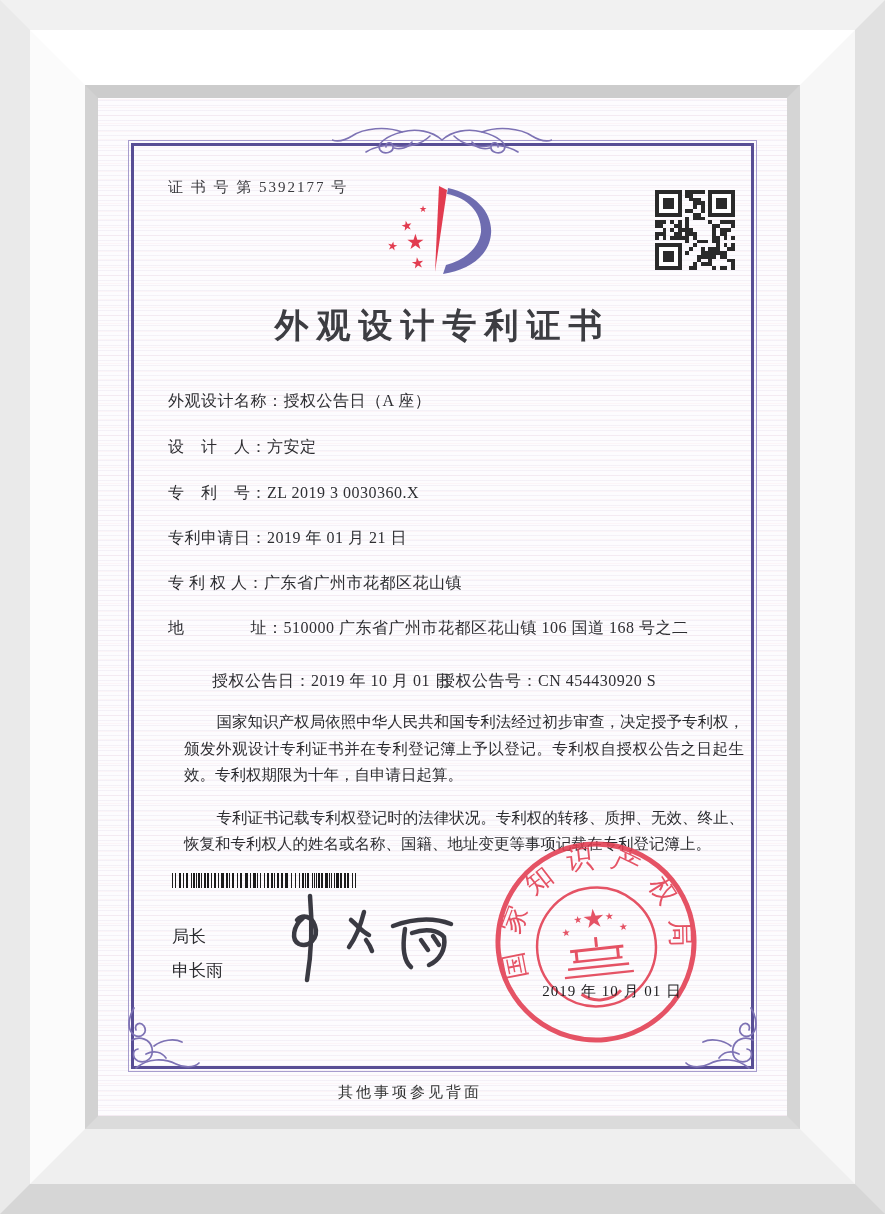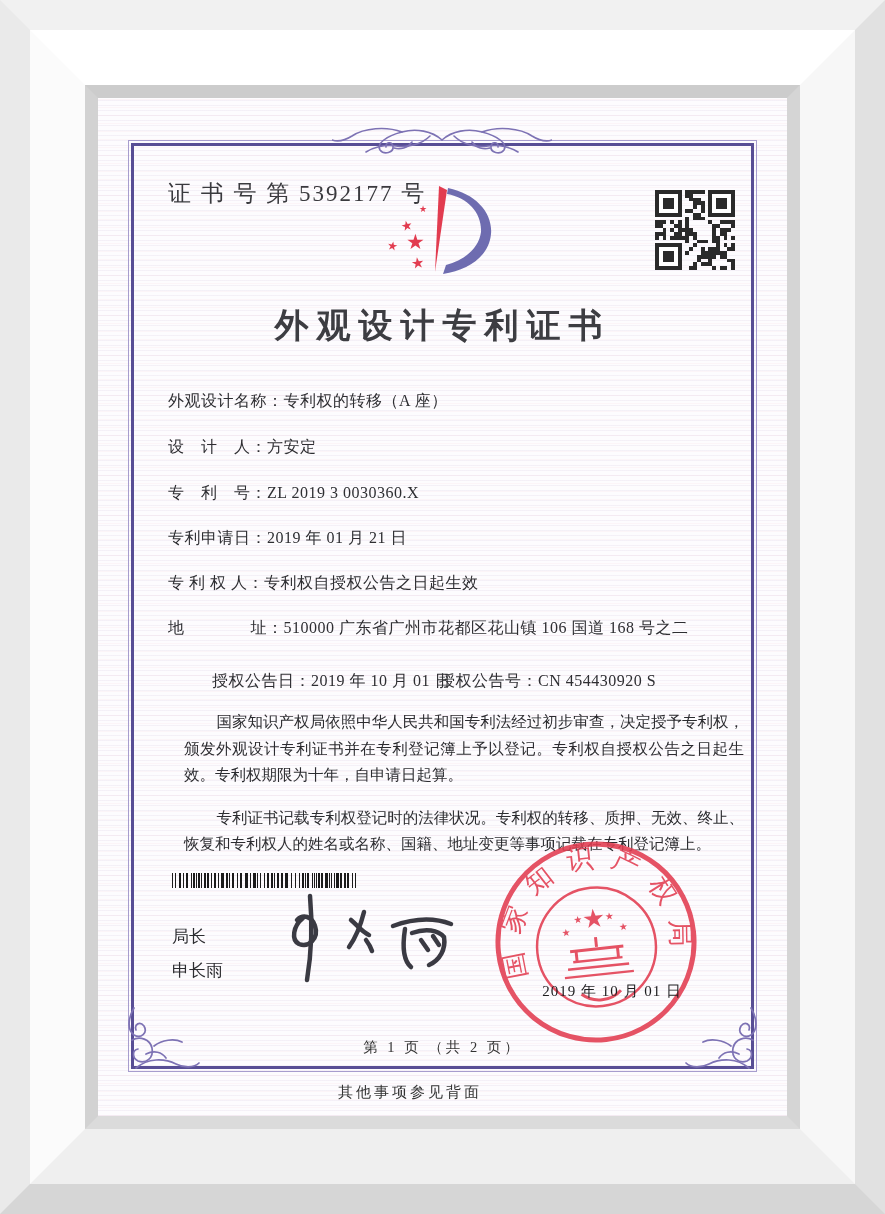--- a/index.html
+++ b/index.html
@@ -22,21 +22,21 @@
   
   .borderbox{
     position:absolute;left:30px;top:42px;width:629px;height:932px;
     border:1px solid #a79dce;box-sizing:border-box;
   }
   .borderbox::after{
     content:"";position:absolute;inset:2px;border:3px solid #584e95;
   }
   .orn{position:absolute;pointer-events:none;}
   
-  .certno{position:absolute;left:70px;top:80px;font-size:23px;letter-spacing:2px;color:#3a3a3e;}
+  .certno{position:absolute;left:70px;top:80px;font-size:15px;letter-spacing:2px;color:#3a3a3e;}
   .logo{position:absolute;left:287px;top:84px;width:122px;height:100px;}
   .qr{position:absolute;left:557px;top:92px;width:80px;height:80px;}
   .title{
     position:absolute;left:0;top:205px;width:689px;text-align:center;
     font-size:34px;font-weight:600;letter-spacing:8px;color:#3d3d42;
   }
   .fields{position:absolute;left:70px;top:293px;width:580px;font-size:16px;color:#2e2e32;}
   .frow{position:absolute;left:0;white-space:nowrap;letter-spacing:0.5px;}
   .frow .lab{color:#2e2e32;}
   .f-r1{top:0;} .f-r2{top:46px;} .f-r3{top:92px;} .f-r4{top:137px;}
@@ -255,25 +255,25 @@
               <rect x="16" y="2" width="3" height="3" fill="#2a2a2a"></rect>
               <rect x="0" y="14" width="7" height="7" fill="#2a2a2a"></rect>
               <rect x="1" y="15" width="5" height="5" fill="#ffffff"></rect>
               <rect x="2" y="16" width="3" height="3" fill="#2a2a2a"></rect>
             </svg>
      </div>
 
      <div class="title">外观设计专利证书</div>
 
      <div class="fields">
-       <div class="frow f-r1"><span class="lab">外观设计名称：</span><span>专利权的转移（A 座）</span></div>
+       <div class="frow f-r1"><span class="lab">外观设计名称：</span><span>授权公告日（A 座）</span></div>
        <div class="frow f-r2"><span class="lab">设　计　人：</span><span>方安定</span></div>
        <div class="frow f-r3"><span class="lab">专　利　号：</span><span>ZL 2019 3 0030360.X</span></div>
        <div class="frow f-r4"><span class="lab">专利申请日：</span><span>2019 年 01 月 21 日</span></div>
-       <div class="frow f-r5"><span class="lab">专 利 权 人：</span><span>专利权自授权公告之日起生效</span></div>
+       <div class="frow f-r5"><span class="lab">专 利 权 人：</span><span>广东省广州市花都区花山镇</span></div>
        <div class="frow f-r6"><span class="lab">地　　　　址：</span><span>510000 广东省广州市花都区花山镇 106 国道 168 号之二</span></div>
        <div class="frow f-r7">
          <span><span class="lab">授权公告日：</span><span>2019 年 10 月 01 日</span></span>
          <span class="f-sub2"><span class="lab">授权公告号：</span><span>CN 454430920 S</span></span>
        </div>
      </div>
 
      <div class="paras">
        <p>国家知识产权局依照中华人民共和国专利法经过初步审查，决定授予专利权，颁发外观设计专利证书并在专利登记簿上予以登记。专利权自授权公告之日起生效。专利权期限为十年，自申请日起算。</p>
        <p>专利证书记载专利权登记时的法律状况。专利权的转移、质押、无效、终止、恢复和专利权人的姓名或名称、国籍、地址变更等事项记载在专利登记簿上。</p>
@@ -380,19 +380,18 @@
            <path d="M80,123 L130,123" stroke-width="2.5"></path>
            <path d="M74,130 L136,130" stroke-width="2.5"></path>
            <path d="M70,138 L140,138" stroke-width="2.5"></path>
            <path d="M85,156 A30,30 0 0 0 125,156" stroke-width="3"></path>
          </g>
        </g>
      </svg>
 
      <div class="sealdate">2019 年 10 月 01 日</div>
 
-     <div class="pageinfo">第 1 页 （共 2 页）</div>
      <div class="backnote">其他事项参见背面</div>
 
    </div>
   </div>
  </div>
 </div>
 
 </body></html>

